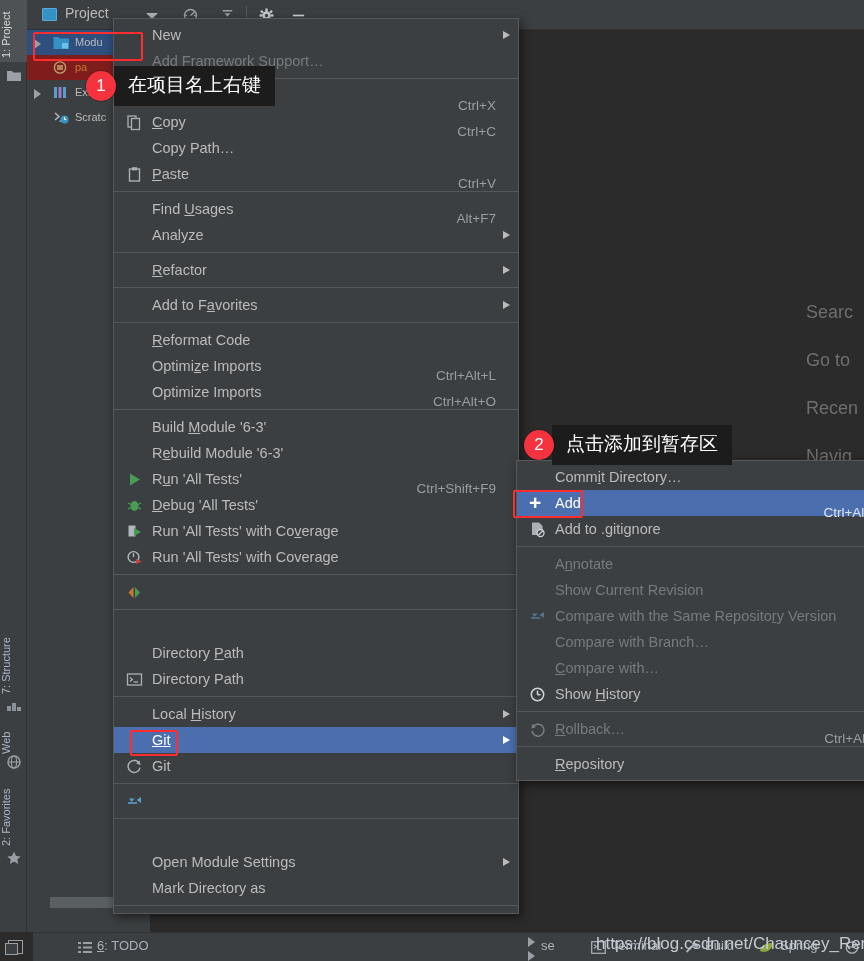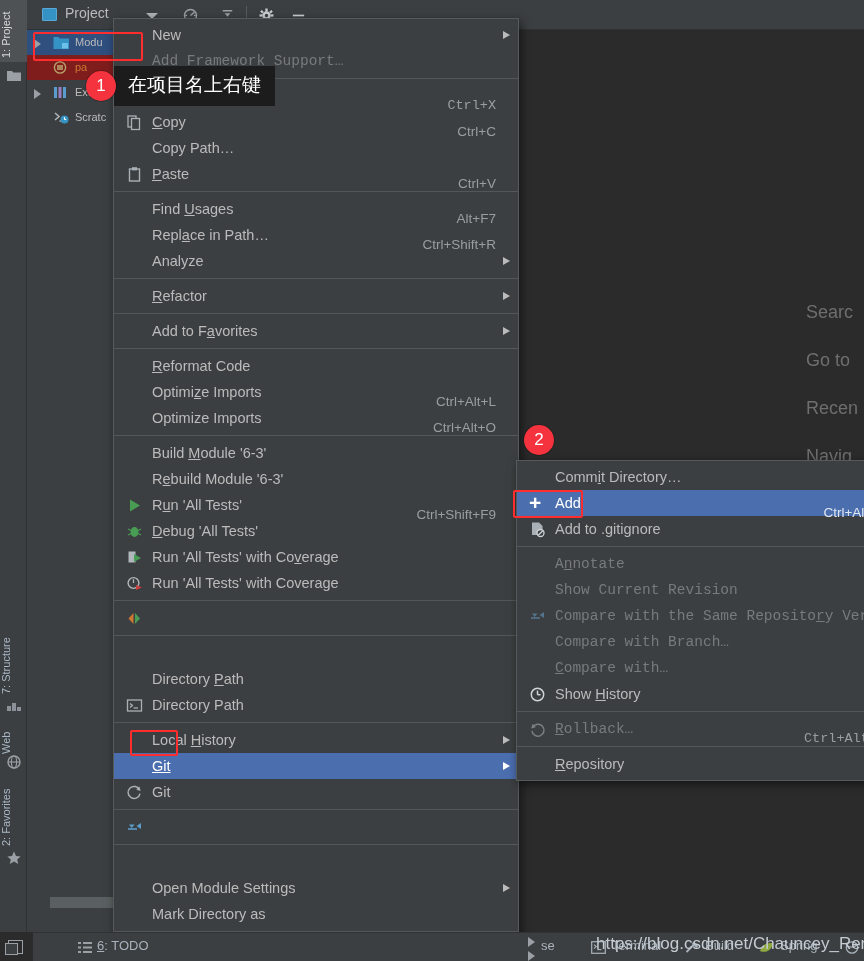--- a/index.html
+++ b/index.html
@@ -93,21 +93,21 @@
     padding: 3px 0;
     z-index: 40;
   }
   .menu-main { left: 113px; top: 18px; width: 406px; }
   .menu-sub  { left: 516px; top: 460px; width: 392px; }
   .mi {
     position: relative; height: 26px; line-height: 26px;
     font-size: 14.5px; color: #bbbbbb; white-space: nowrap;
     padding-left: 38px; padding-right: 24px;
   }
-  .mi.dis { color: #777b7e; font-family: Liberation Mono, monospace; }
+  .mi.dis { color: #777b7e; }
   .mi.hl  { background: #4b6eaf; color: #ffffff; }
   .mi .acc { text-decoration: underline; }
   .mi .key {
     position: absolute; right: 22px; top: 10px;
     color: #999ea3; font-size: 13.5px;
   }
   .mi.hl .key { color: #dfe6f2; }
   .mi .arrow {
     position: absolute; right: 8px; top: 9px;
     width: 0; height: 0; border-top: 4.5px solid transparent;
@@ -336,24 +336,20 @@
       <span><span class="acc">P</span>aste</span>
       <span class="key">Ctrl+V</span>
     </div>
     <div class="msep"></div>
 
     <div class="mi">
       <span>Find <span class="acc">U</span>sages</span>
       <span class="key">Alt+F7</span>
     </div>
     <div class="mi">
-      <span>Repl<span class="acc">a</span>ce in Path…</span>
-      <span class="key">Ctrl+Shift+R</span>
-    </div>
-    <div class="mi">
       <span>Analyze</span>
       <span class="arrow"></span>
     </div>
     <div class="msep"></div>
 
     <div class="mi">
       <span><span class="acc">R</span>efactor</span>
       <span class="arrow"></span>
     </div>
     <div class="msep"></div>
@@ -557,20 +553,21 @@
   <div class="redbox" style="left:33px; top:32px; width:110px; height:29px;"></div>
   <div class="redbox" style="left:130px; top:730px; width:48px; height:26px;"></div>
   <div class="redbox" style="left:513px; top:490px; width:70px; height:28px;"></div>
 
   <div class="bubble" style="left:86px; top:66px;">
     <div class="bnum">1</div>
     <div class="btip">在项目名上右键</div>
   </div>
   <div class="bubble" style="left:524px; top:425px;">
     <div class="bnum">2</div>
+    <div class="btip">点击添加到暂存区</div>
   </div>
 
   <div class="statusbar">
     <svg style="position:absolute;left:45px;top:8px;width:14px;height:13px" viewBox="0 0 14 13">
       <g fill="#9aa0a6">
         <rect x="0" y="1" width="3" height="2"></rect>
           <rect x="0" y="5.5" width="3" height="2"></rect>
           <rect x="0" y="10" width="3" height="2"></rect>
         <rect x="5" y="1" width="9" height="2"></rect>
           <rect x="5" y="5.5" width="9" height="2"></rect>

